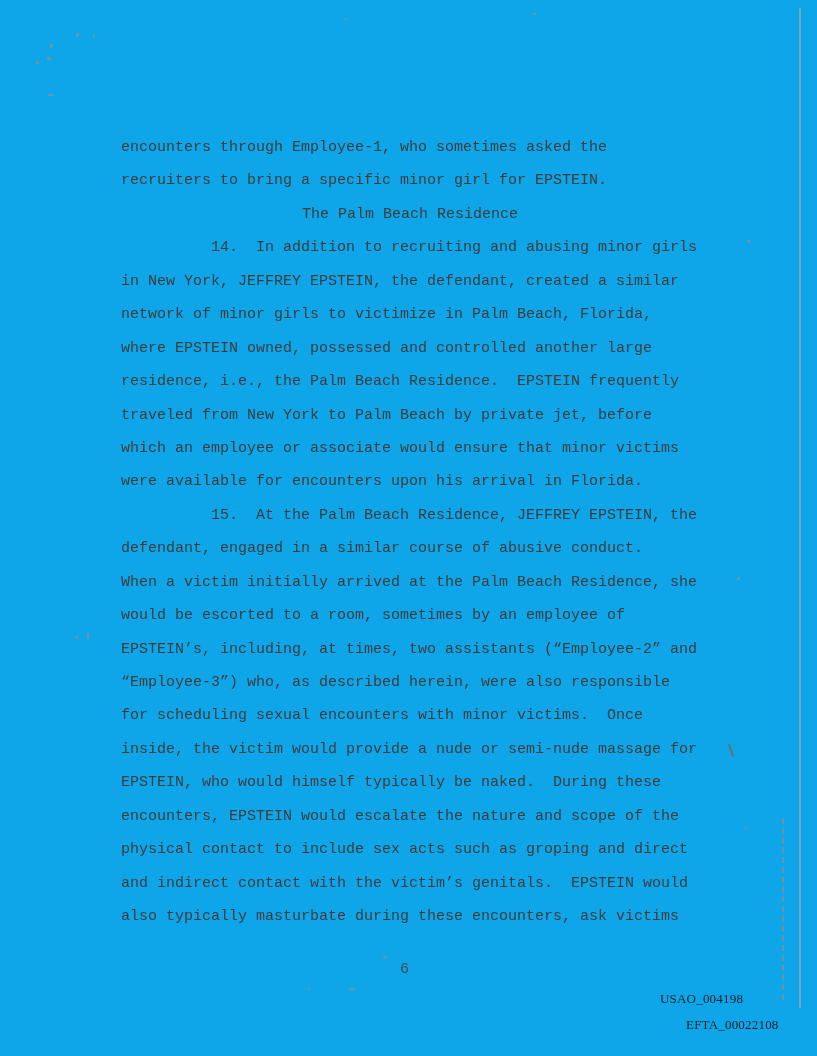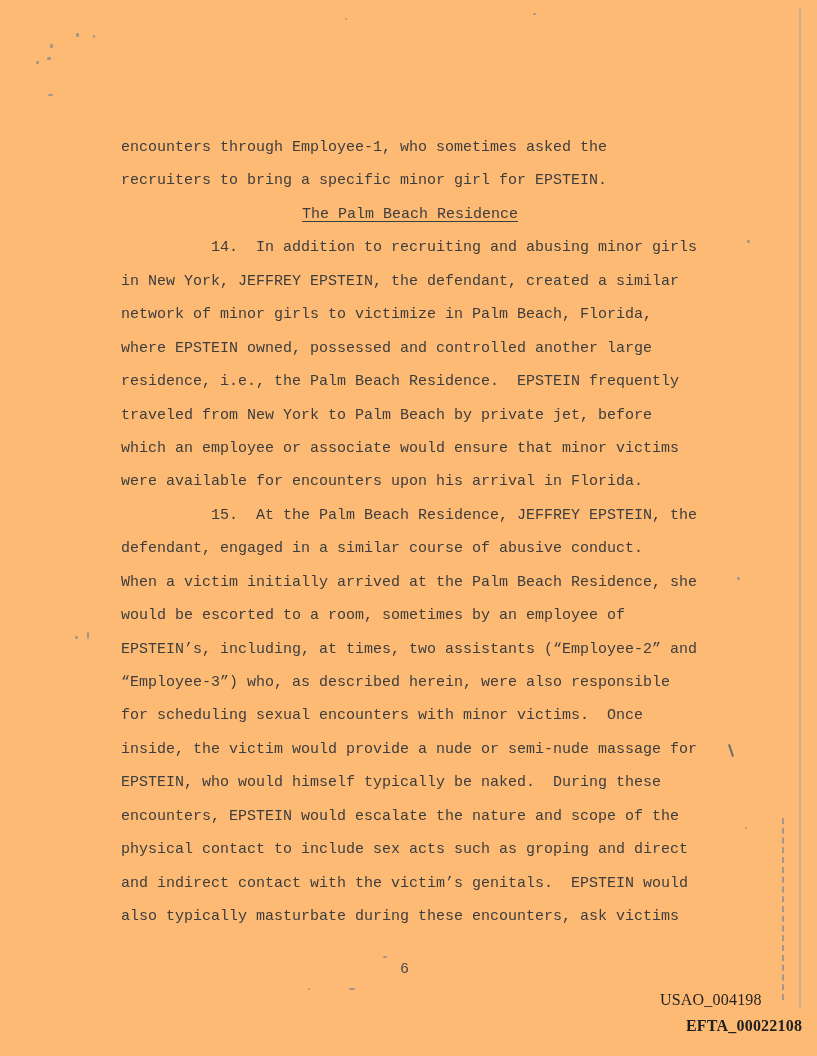--- a/index.html
+++ b/index.html
@@ -6,64 +6,63 @@
   html, body { width: 817px; height: 1056px; }
   body {
     position: relative;
     background: #ffffff;
     overflow: hidden;
     font-family: "Liberation Mono", "DejaVu Sans Mono", monospace;
   }
   .page {
     position: absolute;
     inset: 0;
-    background: #fdba74;
+    background: #0ea5e9;
   }
   
   .text-block {
     position: absolute;
     left: 121px;
     top: 131px;
     width: 578px;
     font-family: "Liberation Mono", "DejaVu Sans Mono", monospace;
     font-size: 15px;
     line-height: 33.45px;
     color: #3d3d3d;
     white-space: pre;
   }
   .line { height: 33.45px; }
   .line.heading {
     text-align: center;
     white-space: normal;
   }
   .line.heading .heading-text {
-    text-decoration: underline;
     text-underline-offset: 3px;
     text-decoration-thickness: 1px;
   }
   .line .it { }
   
   .page-number {
     position: absolute;
     left: 400px;
     top: 961px;
     font-size: 15px;
     color: #4a4a4a;
     font-family: "Liberation Mono", "DejaVu Sans Mono", monospace;
   }
   
   .bates {
     position: absolute;
     font-family: "Liberation Serif", "DejaVu Serif", serif;
-    font-size: 16px;
+    font-size: 13px;
     color: #1f1f1f;
     letter-spacing: 0.2px;
   }
   .bates.usao { left: 660px; top: 991px; }
-  .bates.efta { left: 686px; top: 1017px; font-weight: bold; }
+  .bates.efta { left: 686px; top: 1017px; }
   
   .vline-solid {
     position: absolute;
     left: 799px; top: 8px;
     width: 2px; height: 1000px;
     background: #a9a9a9;
     opacity: 0.6;
   }
   .vline-dashed {
     position: absolute;

